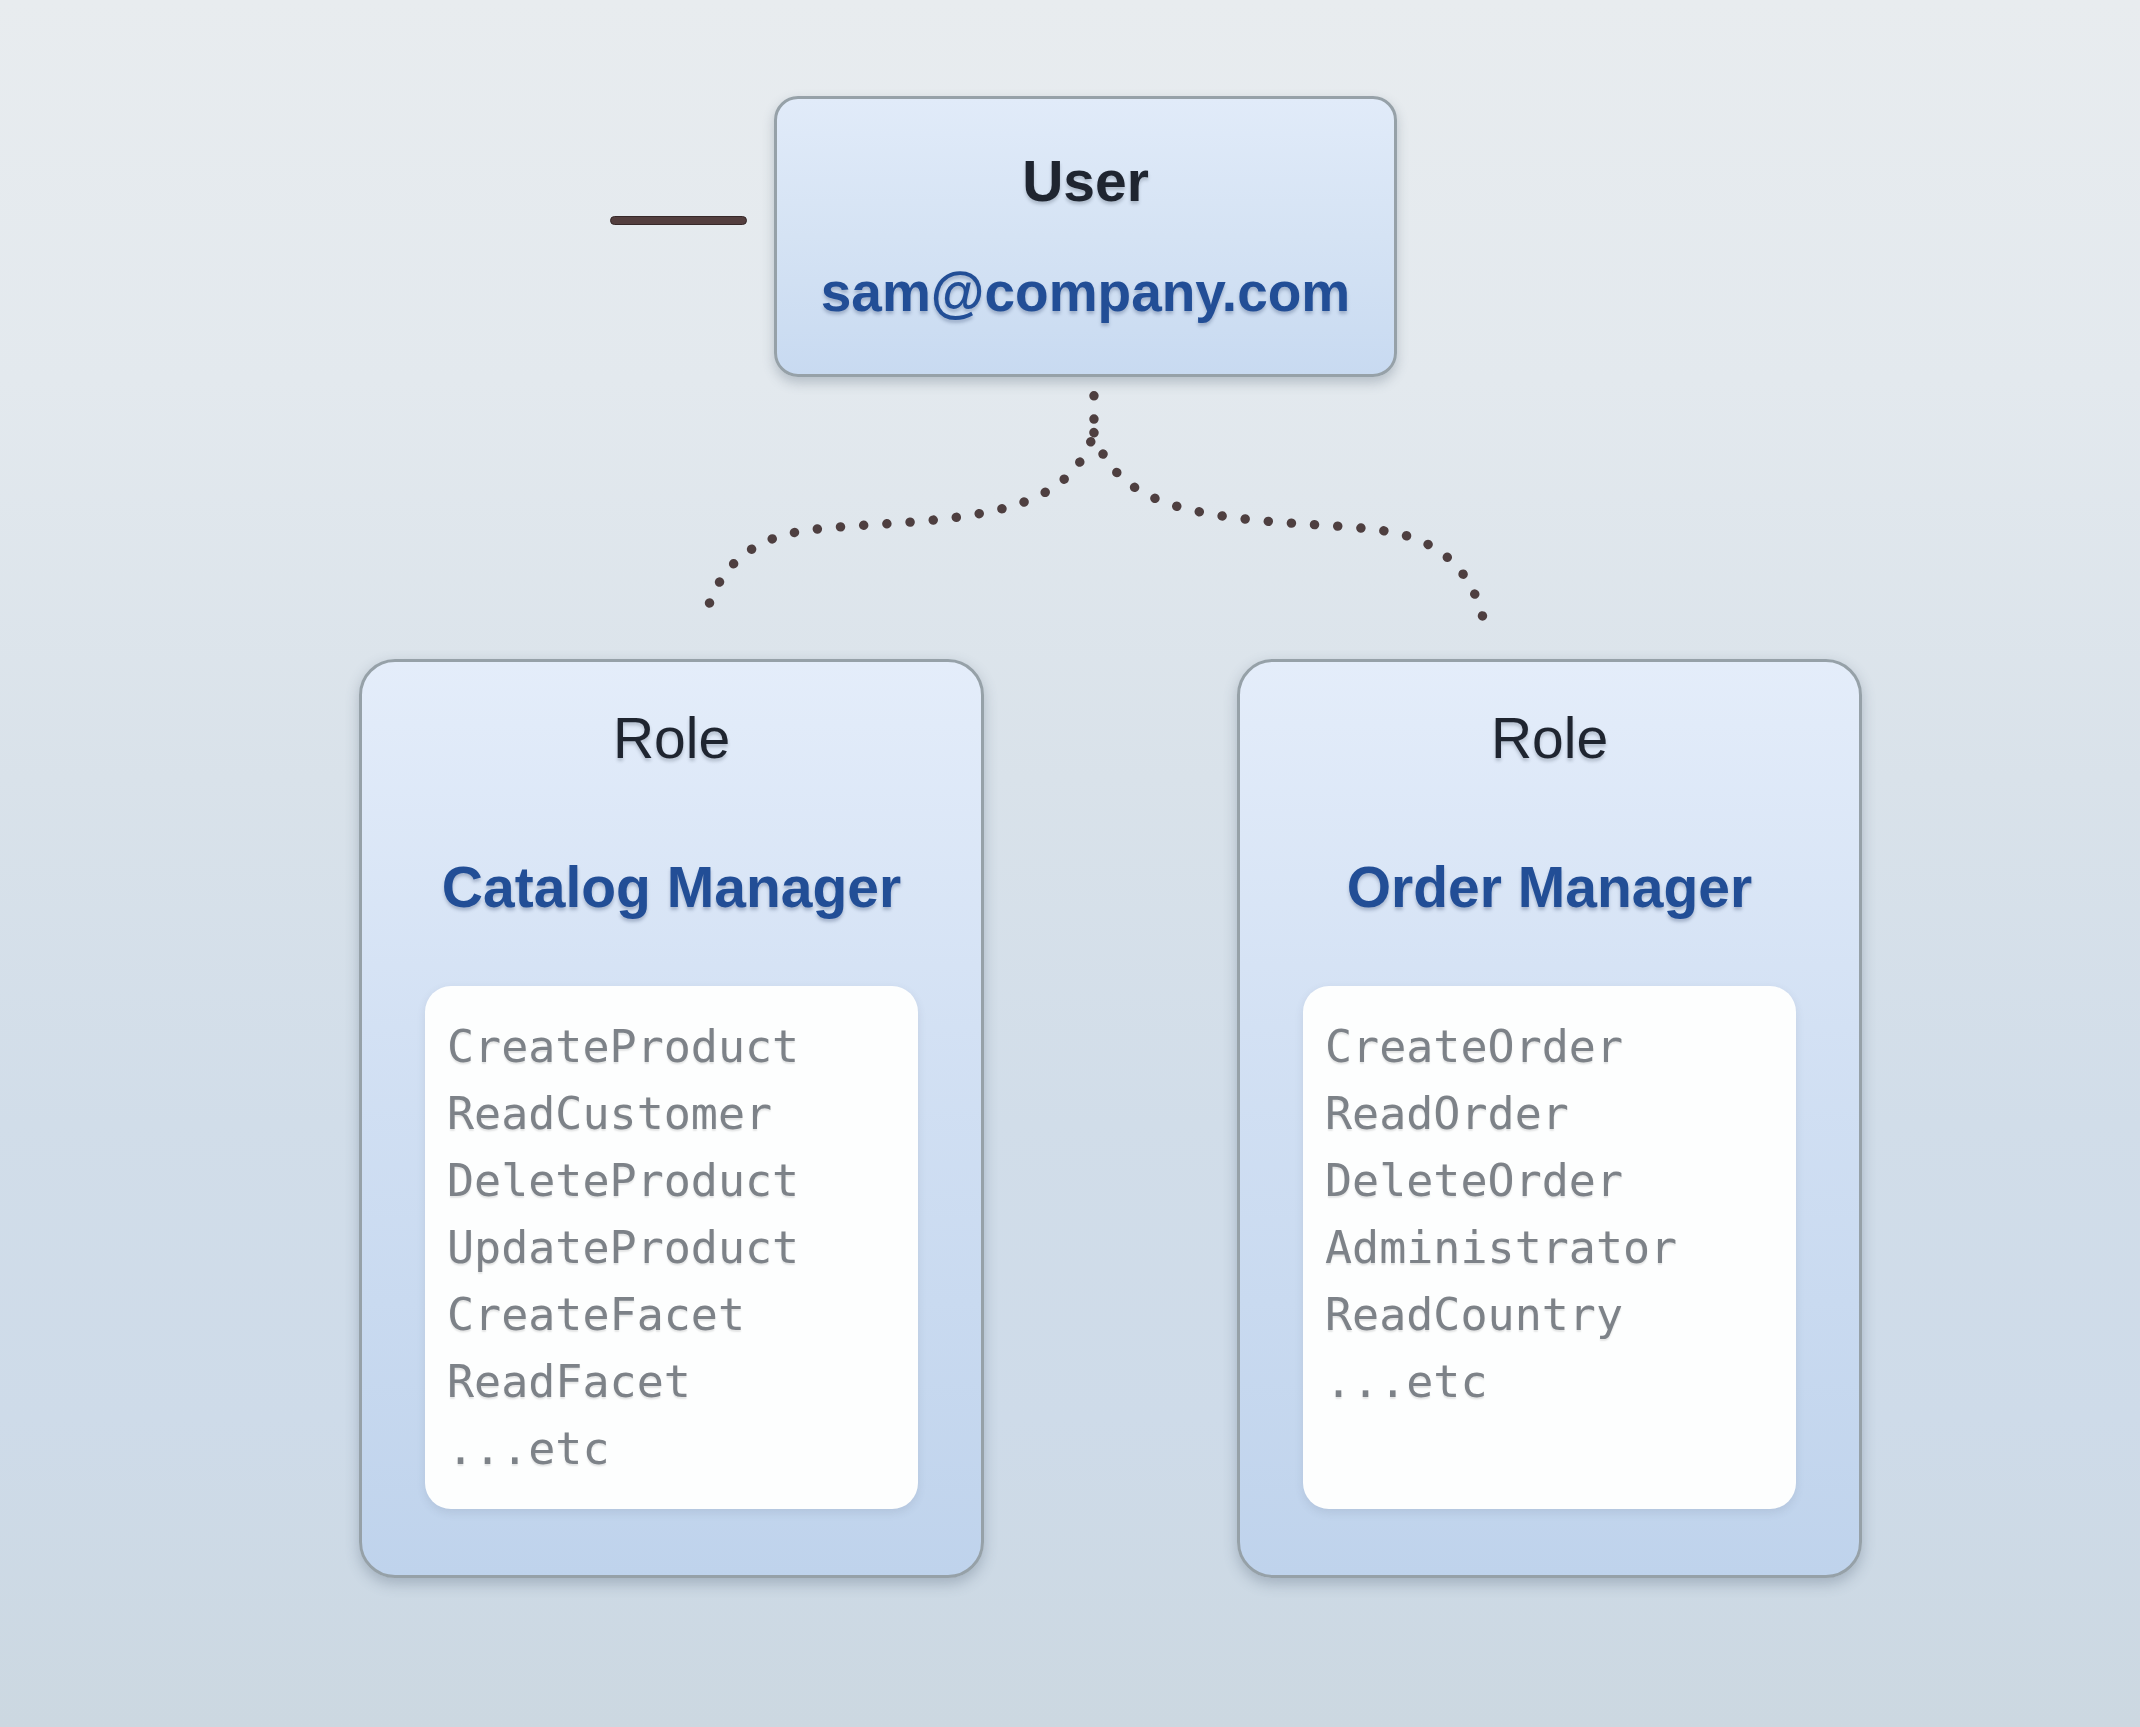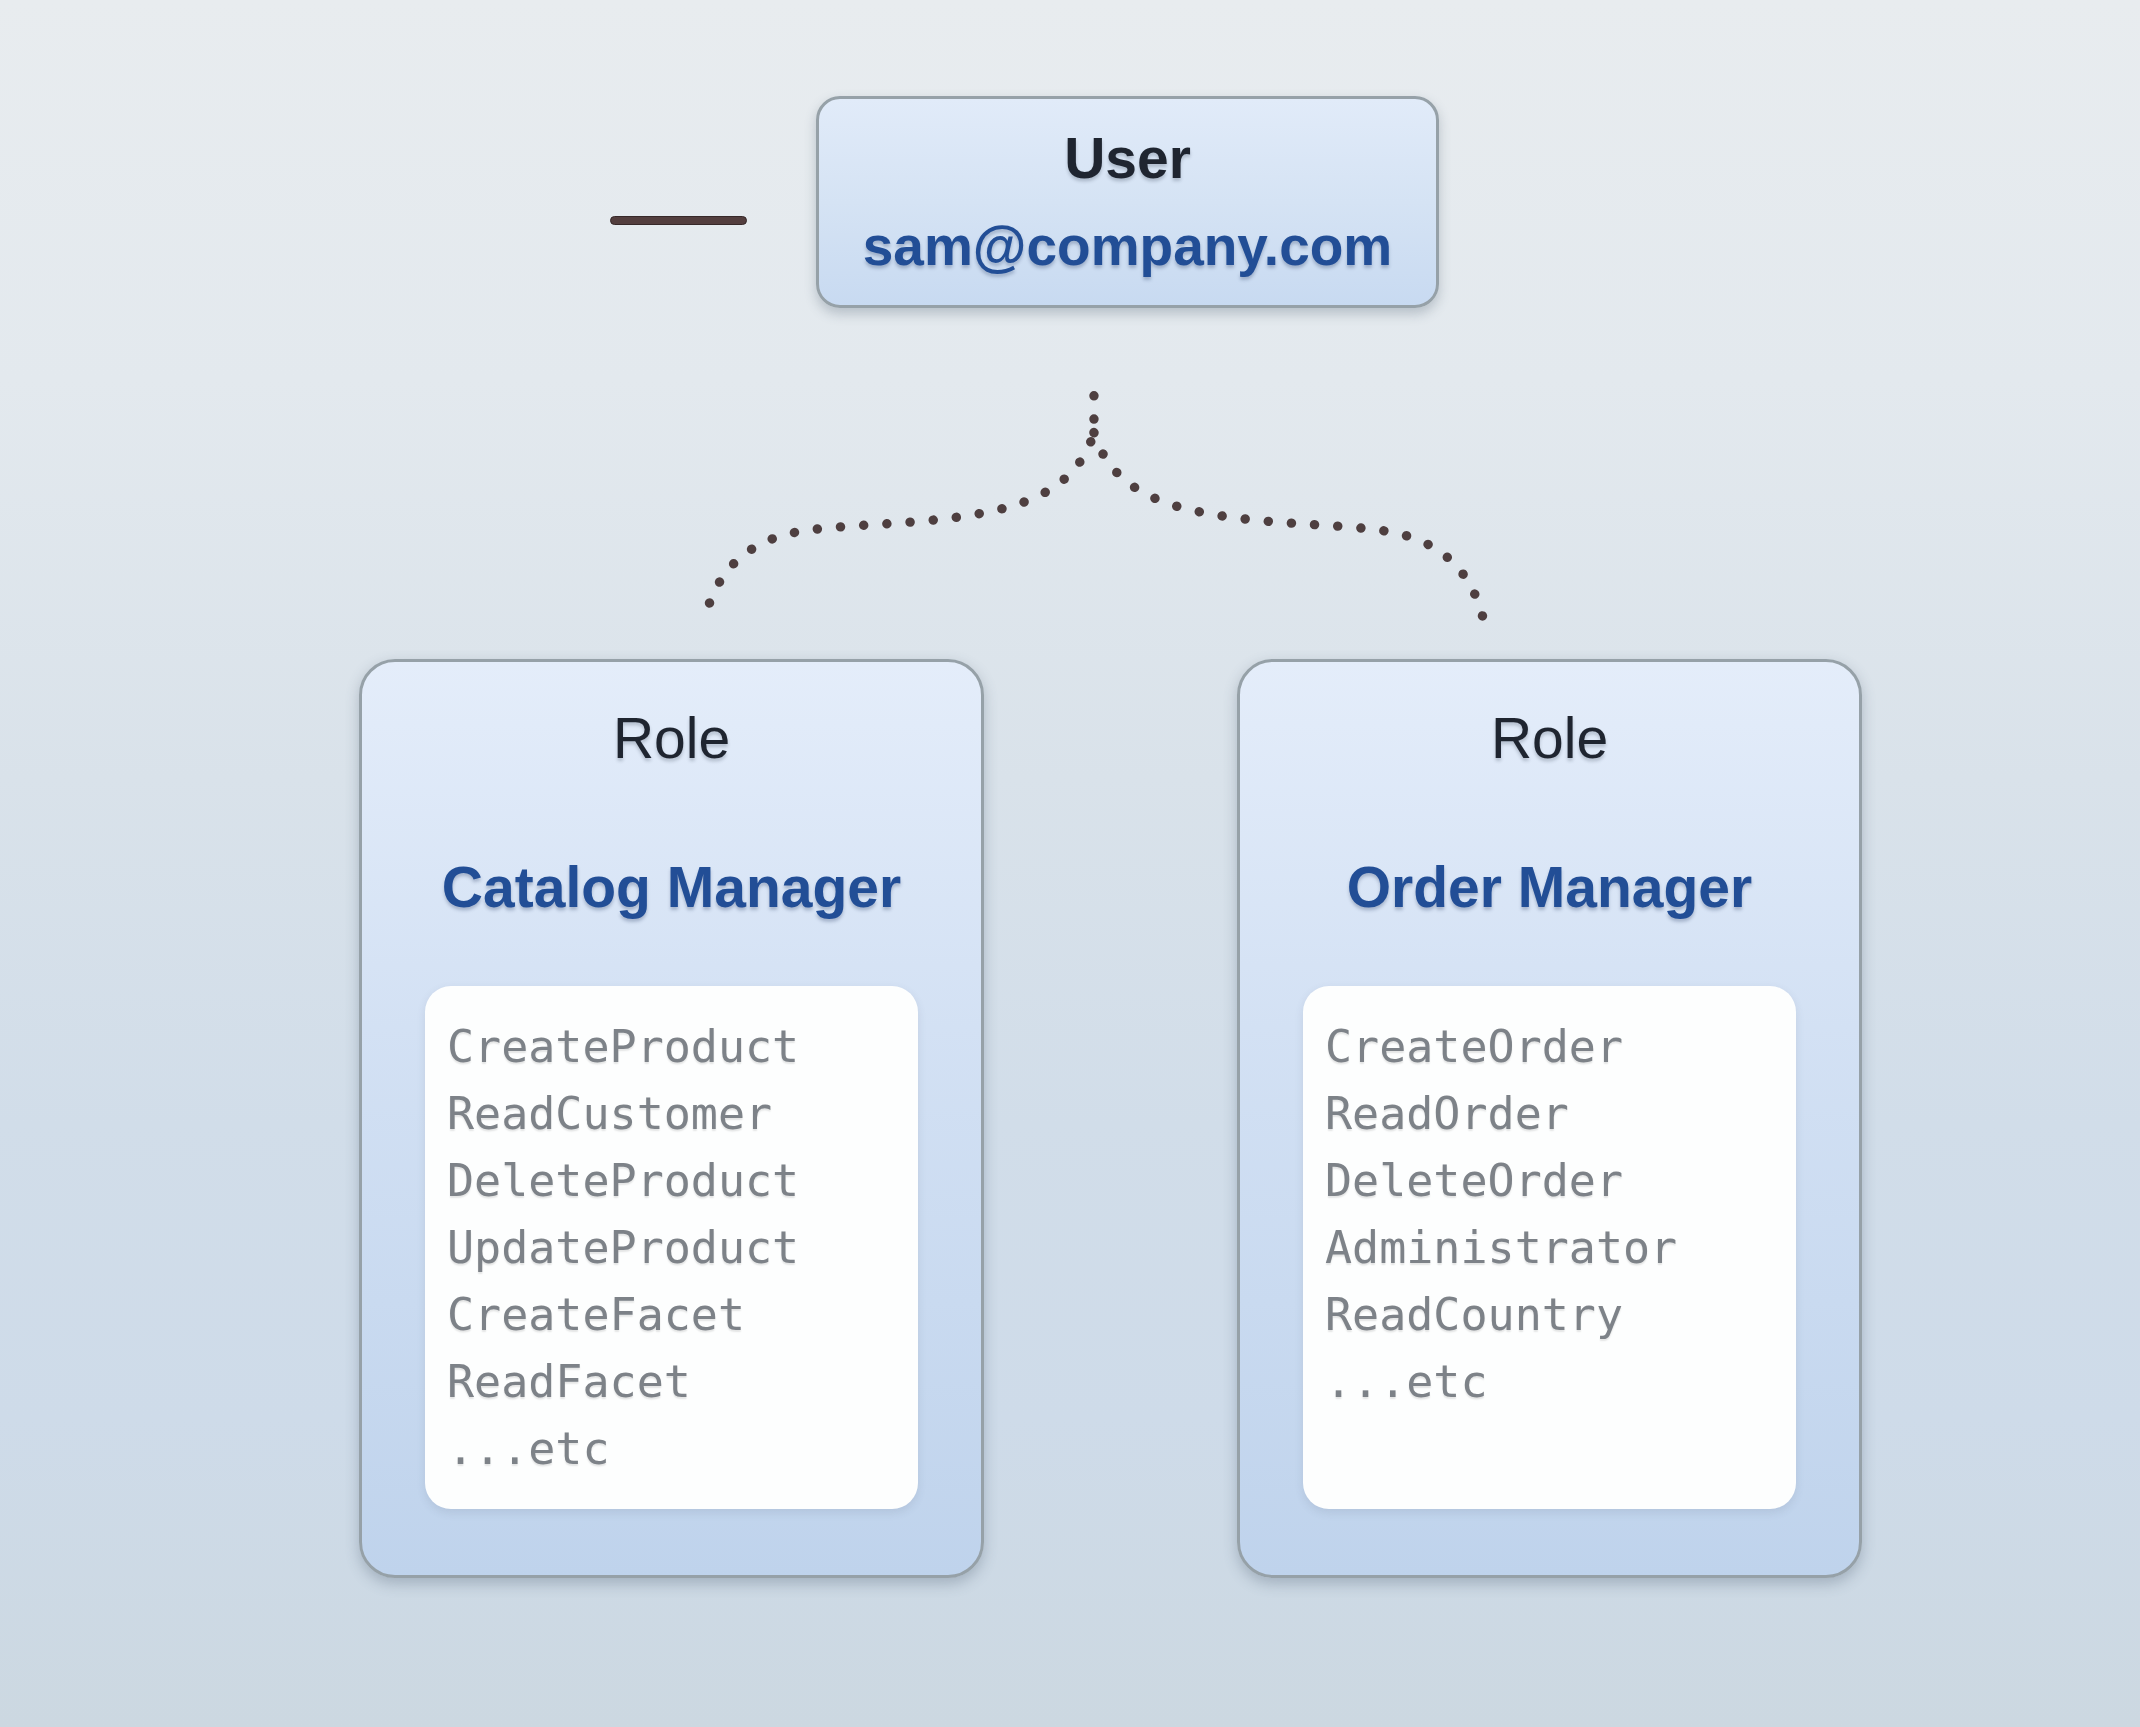--- a/index.html
+++ b/index.html
@@ -21,21 +21,21 @@
     border: 3.4px solid #96a1a8;
     border-radius: 24px;
     background: linear-gradient(180deg, #e1ebf9 0%, #d5e3f4 50%, #c8daf1 100%);
     box-shadow: 0 5.1px 12px rgba(70, 85, 105, 0.28);
     display: flex;
     flex-direction: column;
     justify-content: space-evenly;
     align-items: center;
   }
   .box-admin { left: 110px; top: 96px; width: 482px; height: 277px; }
-  .box-user  { left: 774px; top: 96px; width: 623px; height: 212px; margin-left: 42px; }
+  .box-user  { left: 774px; top: 96px; width: 623px; height: 281px; }
 
   .entity-title {
     font-size: 57px;
     font-weight: 700;
     color: #1f2530;
     text-shadow: 0 2.6px 3.4px rgba(25, 35, 55, 0.22);
     line-height: 1;
   }
   .entity-sub {
     font-size: 55px;

